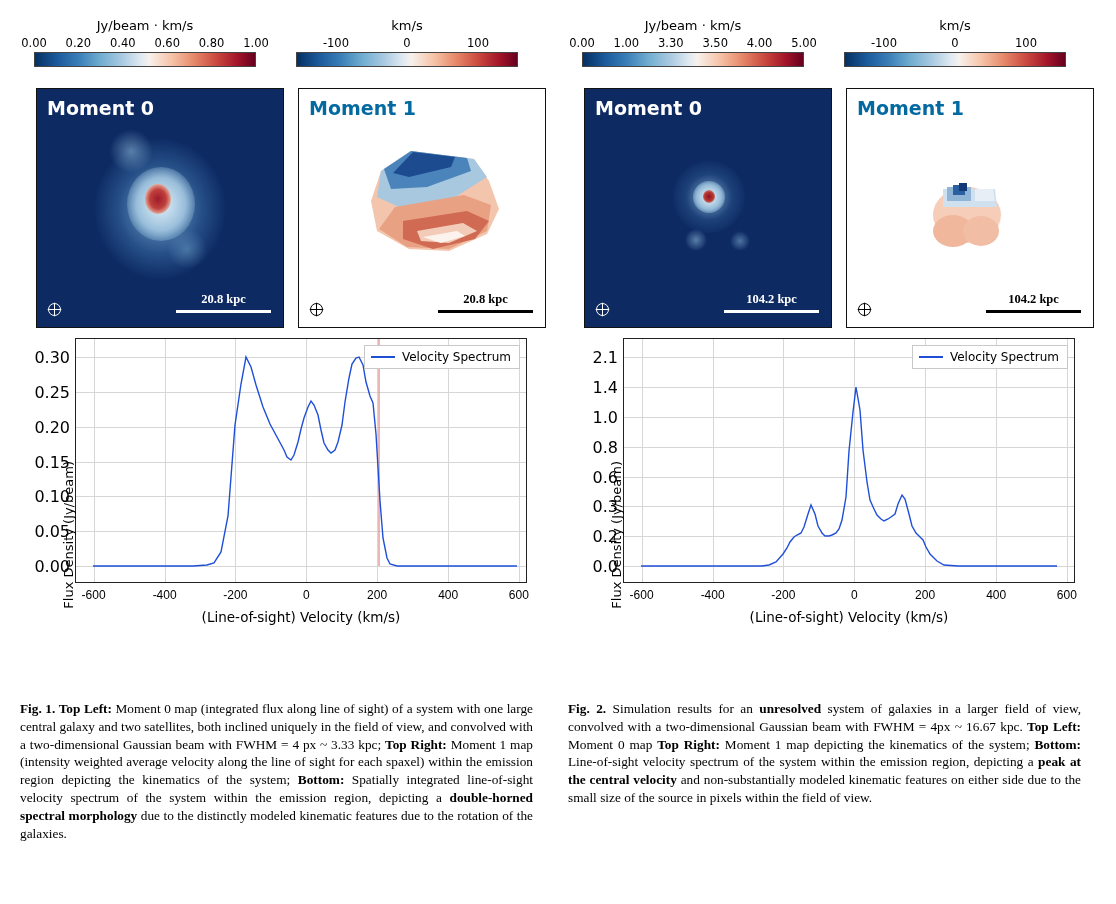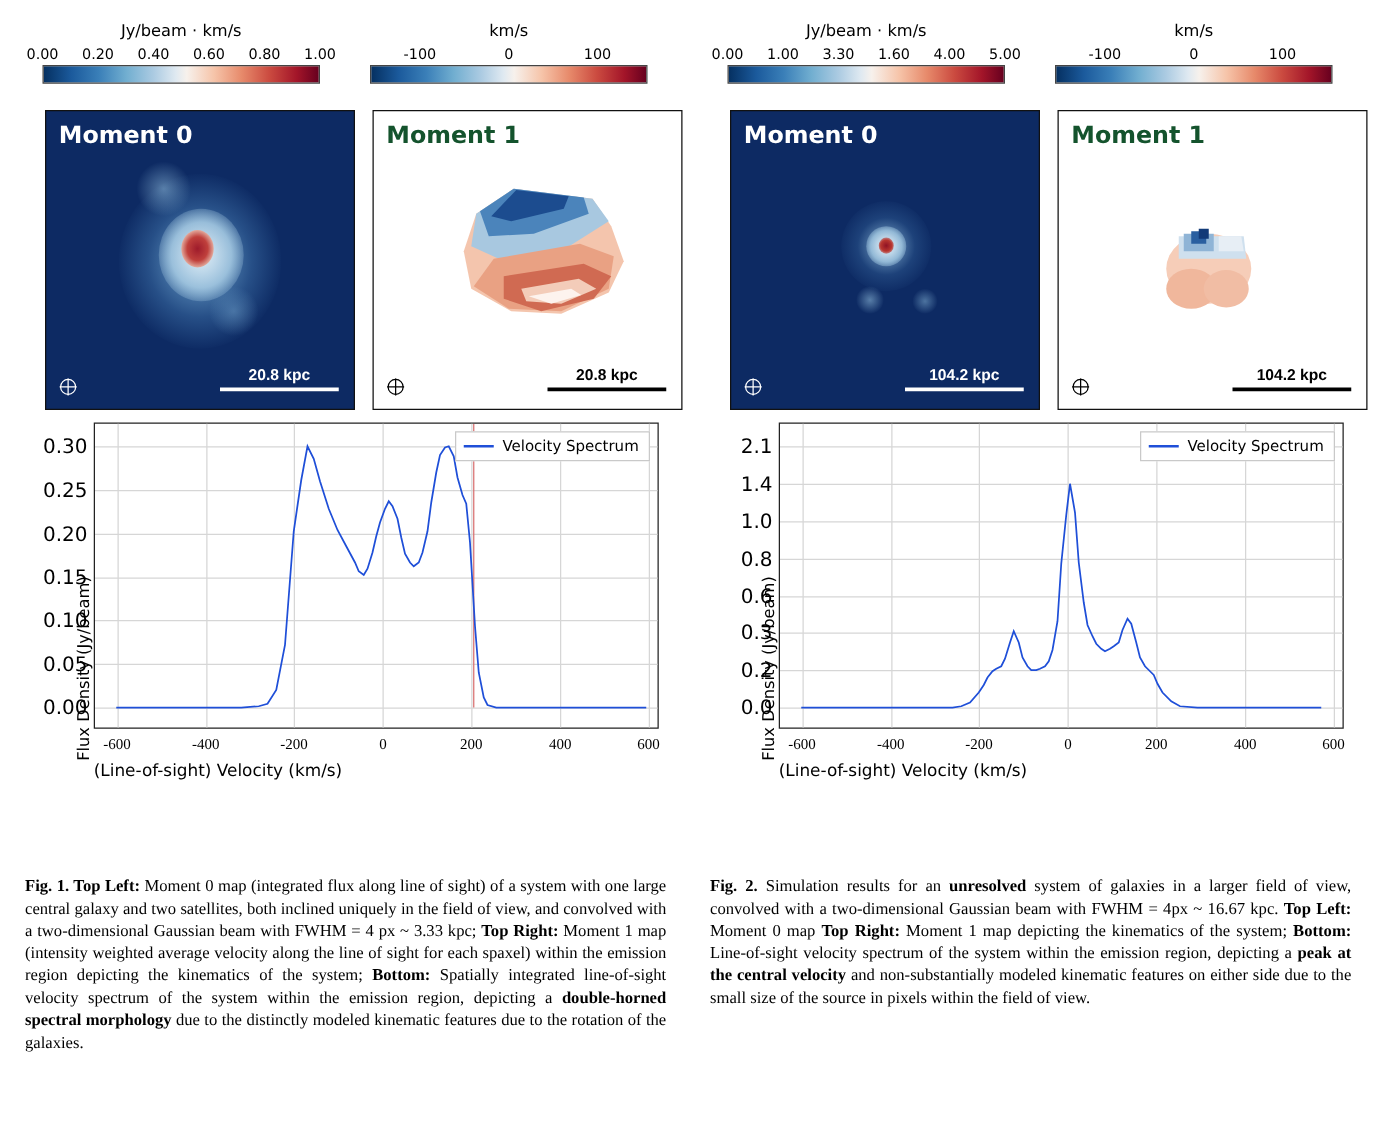--- a/index.html
+++ b/index.html
@@ -43,28 +43,28 @@
     border:1px solid #111;box-sizing:border-box;overflow:hidden;
   }
   .panel.m0{background:#0d2a63;}
   .panel.m1{background:#ffffff;}
   .panel-label{
     position:absolute;left:10px;top:8px;
     font-family:"DejaVu Sans","Liberation Sans",sans-serif;
     font-size:19px;font-weight:bold;
   }
   .panel.m0 .panel-label{color:#ffffff;}
-  .panel.m1 .panel-label{color:#14532d;}
+  .panel.m1 .panel-label{color:#0369a1;}
   .beam{
     position:absolute;left:10px;bottom:10px;width:15px;height:15px;
   }
   .beam svg{display:block;}
   .scale-wrap{position:absolute;right:12px;bottom:14px;text-align:center;}
   .scale-text{
-    font-family:Liberation Sans, sans-serif;
+    font-family:Liberation Serif, serif;
     font-size:12.5px;font-weight:bold;margin-bottom:3px;
   }
   .scale-bar{height:3px;width:95px;margin-left:auto;}
   .m0 .scale-text{color:#fff;}
   .m0 .scale-bar{background:#fff;}
   .m1 .scale-text{color:#000;}
   .m1 .scale-bar{background:#000;}
 
   
   .blob{position:absolute;border-radius:50%;}
@@ -85,25 +85,25 @@
     font-family:"DejaVu Sans","Liberation Sans",sans-serif;
     font-size:13px;white-space:nowrap;
   }
   .ytick{
     position:absolute;right:100%;margin-right:6px;transform:translateY(-50%);
     font-family:"DejaVu Sans","Liberation Sans",sans-serif;
     font-size:16px;white-space:nowrap;
   }
   .xtick{
     position:absolute;top:100%;margin-top:6px;transform:translateX(-50%);
-    font-family:Liberation Serif, serif;
+    font-family:Liberation Sans, sans-serif;
     font-size:12px;white-space:nowrap;
   }
   .xaxis-title{
-    position:absolute;left:55px;width:452px;top:276px;
+    position:absolute;left:55px;width:452px;top:276px;text-align:center;
     font-family:"DejaVu Sans","Liberation Sans",sans-serif;
     font-size:13.5px;
   }
   .legend{
     position:absolute;right:6px;top:6px;
     border:1px solid #c9c9c9;background:#fff;
     padding:4px 8px 4px 6px;display:flex;align-items:center;gap:7px;
     font-family:"DejaVu Sans","Liberation Sans",sans-serif;font-size:12px;
   }
   .legend .swatch{width:24px;height:2px;background:#1f4fd8;display:inline-block;}
@@ -252,21 +252,21 @@
 
   <div class="col col-right">
 
     <div class="cbar-row">
       <div class="cbar-block" style="left:14px;top:18px;width:222px;">
         <div class="cbar-title">Jy/beam · km/s</div>
         <div class="cbar-ticks">
           <span style="left:0%">0.00</span>
           <span style="left:20%">1.00</span>
           <span style="left:40%">3.30</span>
-          <span style="left:60%">1.60</span>
+          <span style="left:60%">3.50</span>
           <span style="left:80%">4.00</span>
           <span style="left:100%">5.00</span>
         </div>
         <div class="cbar-bar bar-rdbu"></div>
       </div>
 
       <div class="cbar-block" style="left:276px;top:18px;width:222px;">
         <div class="cbar-title">km/s</div>
         <div class="cbar-ticks">
           <span style="left:18%">-100</span>

